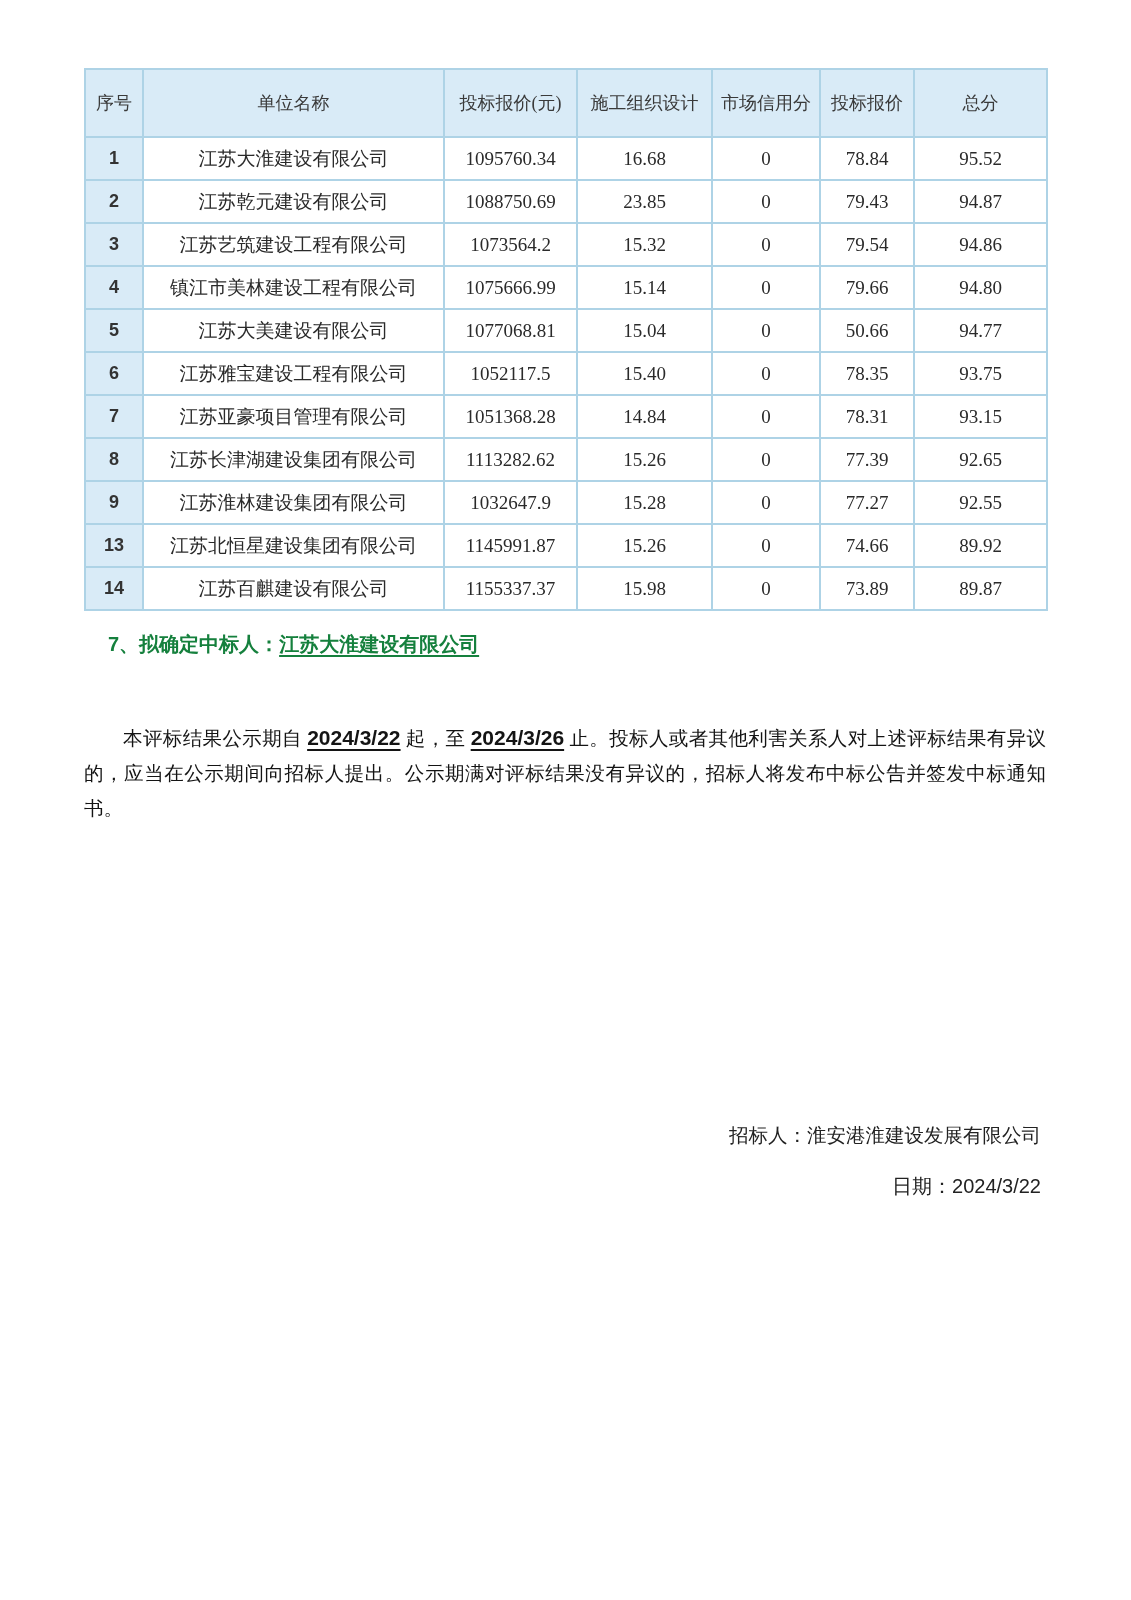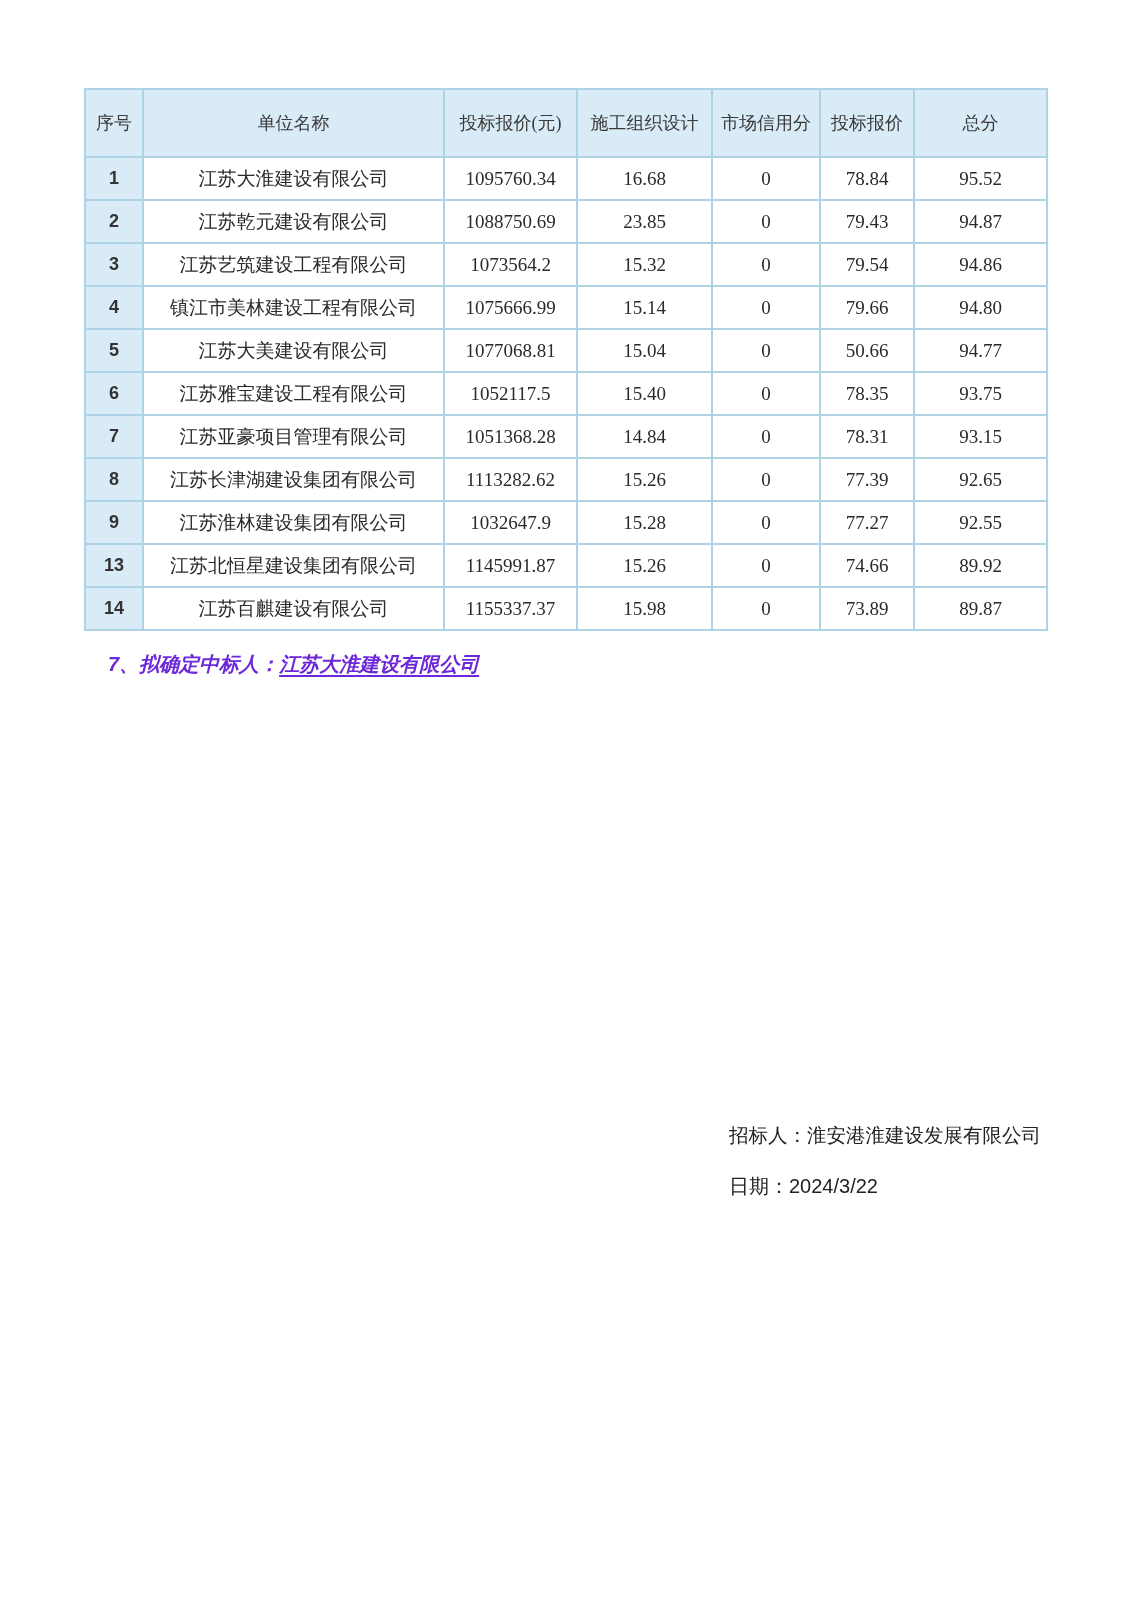--- a/index.html
+++ b/index.html
@@ -10,21 +10,21 @@
   }
   body {
     width: 1131px;
     height: 1600px;
     font-family: "Liberation Serif", "DejaVu Serif", serif;
     color: #1f1f1f;
     position: relative;
     overflow: hidden;
   }
   .doc {
-    padding-top: 88px;
+    padding-top: 68px;
   }
   table.result-table {
     border-collapse: collapse;
     margin-left: 84px;
     width: 962px;
     table-layout: fixed;
   }
   table.result-table th,
   table.result-table td {
     border: 2px solid #aed3e6;
@@ -60,22 +60,21 @@
   .col-org  { width: 135px; }
   .col-mkt  { width: 108px; }
   .col-bp   { width: 94px;  }
   .col-tot  { width: 133px; }
 
   .winner-line {
     margin: 20px 0 0 108px;
     font-family: "Liberation Sans", "DejaVu Sans", sans-serif;
     font-weight: bold;
     font-size: 20px;
-    color: #6d28d9;
-    font-style: italic;
+    color: #15803d;
   }
   .winner-line .winner-name {
     text-decoration: underline;
     text-underline-offset: 4px;
   }
   .notice-para {
     margin: 62px 84px 0 84px;
     width: 962px;
     font-size: 19.5px;
     line-height: 35px;
@@ -88,20 +87,21 @@
     font-weight: bold;
     font-size: 21px;
     text-decoration: underline;
     text-underline-offset: 4px;
     white-space: nowrap;
   }
   .footer-block {
     position: absolute;
     right: 90px;
     top: 1122px;
+    text-align: right;
   }
   .footer-line {
     font-size: 19.5px;
     color: #222222;
     margin-bottom: 24px;
   }
   .footer-line.date-line {
     font-family: "Liberation Sans", "DejaVu Sans", sans-serif;
     font-size: 20px;
     margin-bottom: 13px;
@@ -233,19 +233,22 @@
           <td>73.89</td>
           <td>89.87</td>
         </tr>
       </tbody>
   </table>
 
   <div class="winner-line">
     <span>7、拟确定中标人：</span><span class="winner-name">江苏大淮建设有限公司</span>
   </div>
 
+  <div class="notice-para">
+    <span>本评标结果公示期自 </span><span class="date-strong">2024/3/22</span><span> 起，至 </span><span class="date-strong">2024/3/26</span><span> 止。投标人或者其他利害关系人对上述评标结果有异议的，应当在公示期间向招标人提出。公示期满对评标结果没有异议的，招标人将发布中标公告并签发中标通知书。</span>
+  </div>
 
   <div class="footer-block">
     <div class="footer-line">招标人：淮安港淮建设发展有限公司</div>
     <div class="footer-line date-line">日期：2024/3/22</div>
   </div>
 
 </div>
 
 </body></html>

